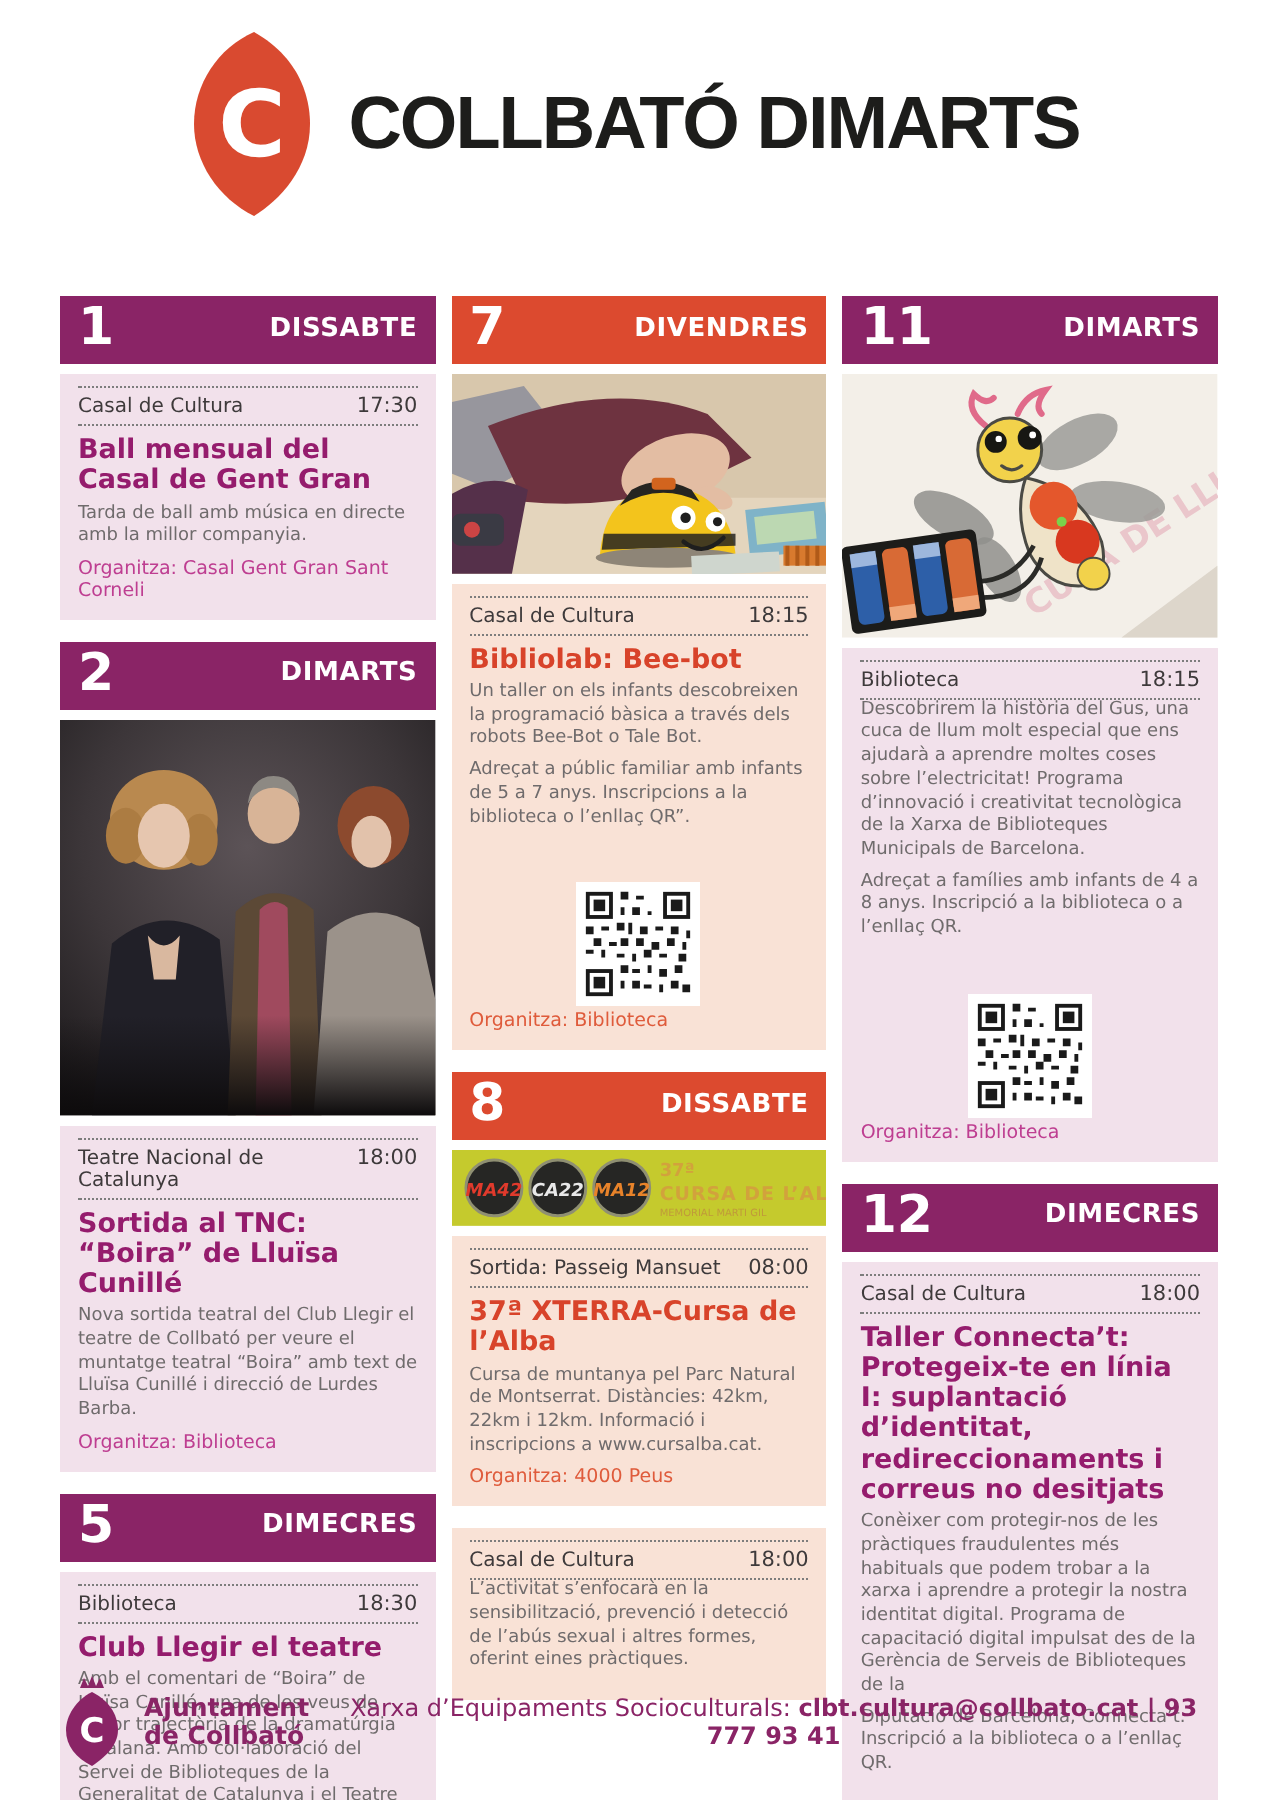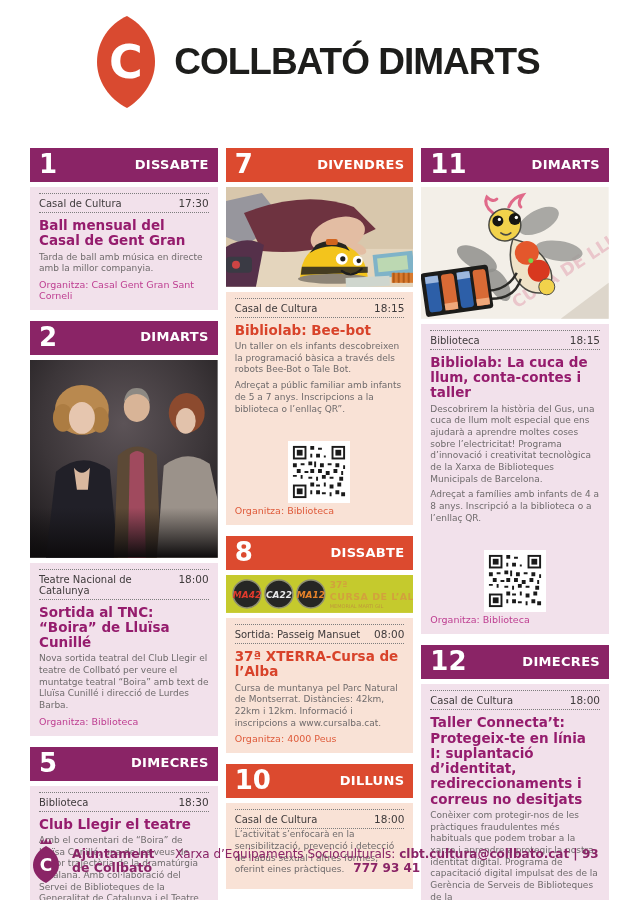--- a/index.html
+++ b/index.html
@@ -247,24 +247,20 @@
             <span class="venue">Sortida: Passeig Mansuet</span>
             <span class="time">08:00</span>
           </div>
           <h3 class="etitle">37ª XTERRA-Cursa de l’Alba</h3>
           <p class="desc">Cursa de muntanya pel Parc Natural de Montserrat. Distàncies: 42km, 22km i 12km. Informació i inscripcions a www.cursalba.cat.</p>
           <p class="org">Organitza: 4000 Peus</p>
         </div>
       </article>
 
       <article class="card orange">
-        <header class="bar">
-          <span class="num">10</span>
-          <span class="day">DILLUNS</span>
-        </header>
         <div class="body">
           <div class="meta">
             <span class="venue">Casal de Cultura</span>
             <span class="time">18:00</span>
           </div>
           <p class="desc">L’activitat s’enfocarà en la sensibilització, prevenció i detecció de l’abús sexual i altres formes, oferint eines pràctiques.</p>
 
         </div>
       </article>
 
@@ -318,21 +314,20 @@
               <rect x="38" y="86" width="13" height="7" fill="#9db7dd"></rect>
               <rect x="54" y="115" width="13" height="7" fill="#f0a87a"></rect>
             </g>
           </svg>
         </div>
         <div class="body">
           <div class="meta">
             <span class="venue">Biblioteca</span>
             <span class="time">18:15</span>
           </div>
-          <h3 class="etitle">Bibliolab: La cuca de llum, conta-contes i taller</h3>
           <p class="desc">Descobrirem la història del Gus, una cuca de llum molt especial que ens ajudarà a aprendre moltes coses sobre l’electricitat! Programa d’innovació i creativitat tecnològica de la Xarxa de Biblioteques Municipals de Barcelona.</p>
           <div class="desc-qr">
             <p class="desc">Adreçat a famílies amb infants de 4 a 8 anys. Inscripció a la biblioteca o a l’enllaç QR.</p>
             <div class="qr">
               <svg viewBox="0 0 29 29">
                 <rect width="29" height="29" fill="#ffffff"></rect>
                 <g fill="#1a1a1a">
                   <rect x="1" y="1" width="7" height="7"></rect>
                     <rect x="21" y="1" width="7" height="7"></rect>
                     <rect x="1" y="21" width="7" height="7"></rect>

